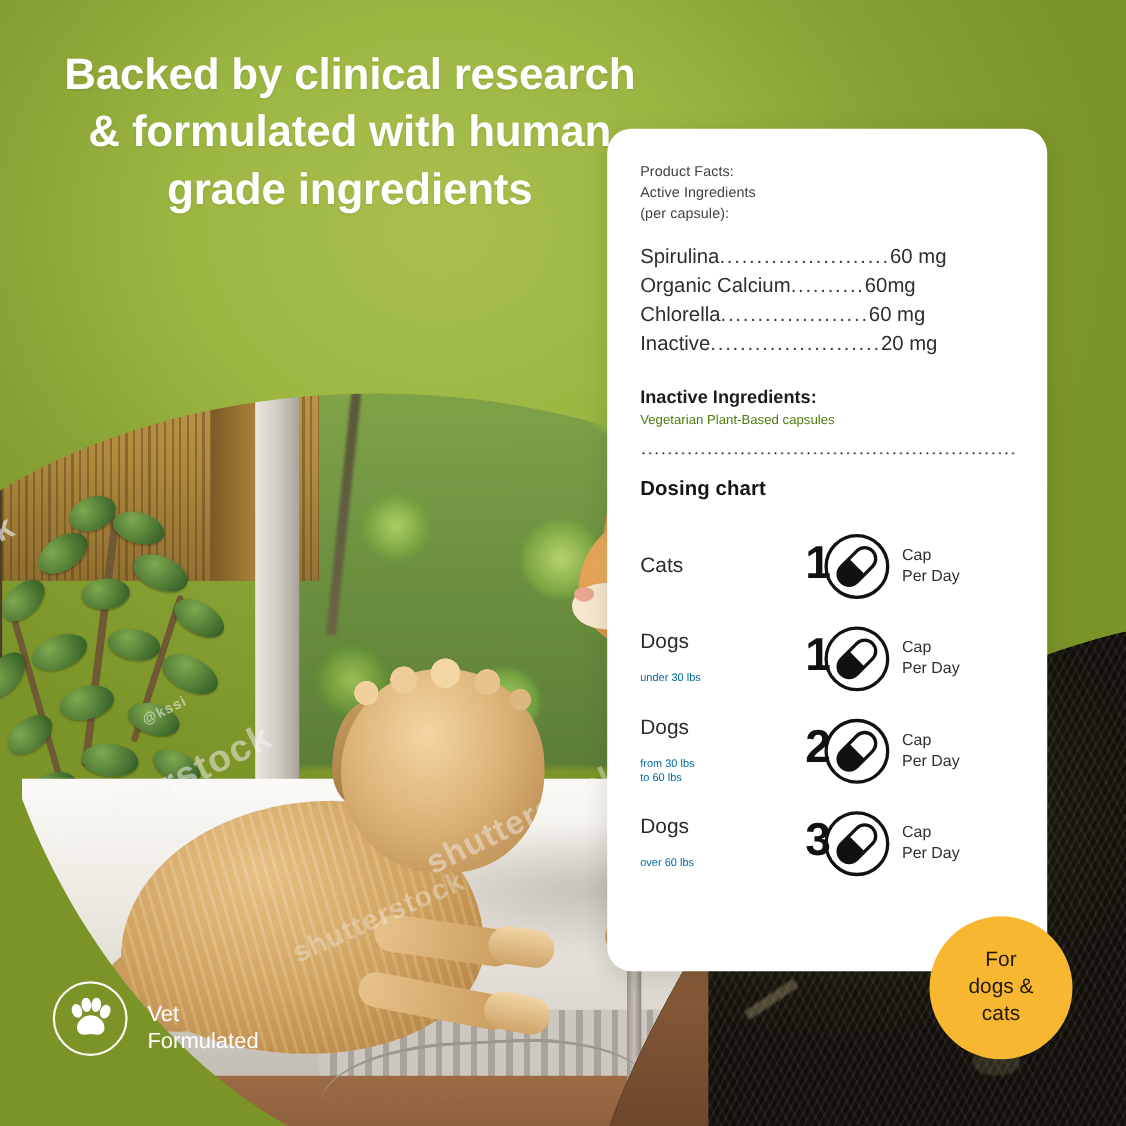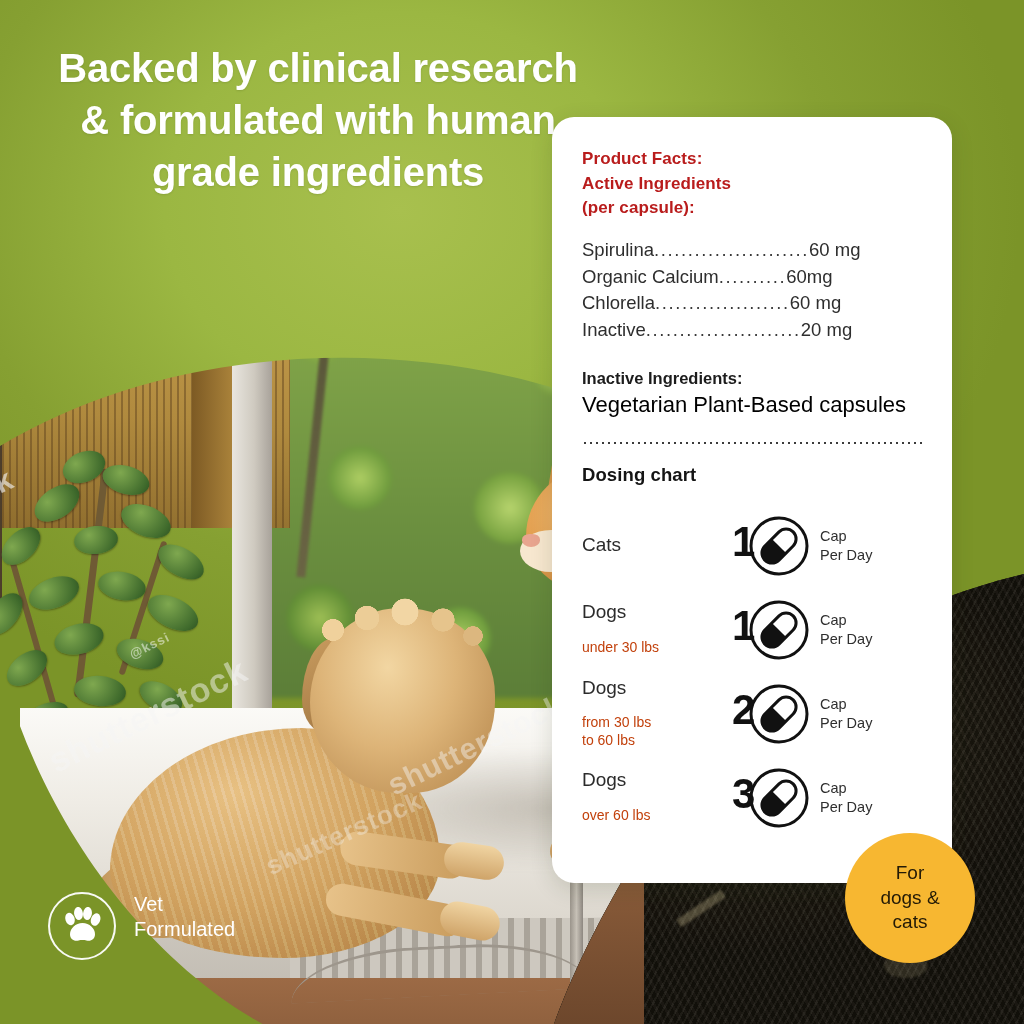--- a/index.html
+++ b/index.html
@@ -260,63 +260,63 @@
   #headline .b { font-weight:700; }
 
   
   #card {
     position:absolute; left:552px; top:117px; width:400px; height:766px;
     background:#fff; border-radius:22px;
     box-shadow:0 6px 22px rgba(40,50,20,.16);
   }
   #card-inner { position:absolute; left:30px; top:30px; right:28px; }
 
-  .pf-head { font-size:17px; font-weight:700; color:#b91c1c; line-height:1.45; letter-spacing:.1px; }
+  .pf-head { font-size:13px; font-weight:400; color:#404040; line-height:1.45; letter-spacing:.1px; }
   .ing-list { margin-top:16px; }
   .ing-row {
     font-size:18.5px; color:#2e2e2e; line-height:1.44;
     display:flex; align-items:flex-end; white-space:nowrap;
   }
   .ing-name { }
   .ing-dots { flex:0 0 auto; letter-spacing:1.6px; color:#3a3a3a; }
   .ing-amt { }
 
   .inact-wrap { margin-top:26px; }
   .inact-head { font-size:16.5px; font-weight:700; color:#1c1c1c; }
-  .inact-body { font-size:22px; color:#000000; line-height:1.34; margin-top:2px; }
+  .inact-body { font-size:12px; color:#4d7c0f; line-height:1.34; margin-top:2px; }
 
   .sep {
     margin-top:22px; height:2px;
     background-image:radial-gradient(circle, #3b3b3b 0 .9px, transparent 1.1px);
     background-size:6px 2px; background-repeat:repeat-x;
   }
 
   .dose-title { margin-top:20px; font-size:18.5px; font-weight:700; color:#141414; letter-spacing:.1px; }
 
   .dose-rows { margin-top:18px; }
   .dose-row {
     display:flex; align-items:center; height:84px;
   }
   .dose-label { width:150px; }
   .dose-animal { font-size:19px; color:#2b2b2b; line-height:1.1; }
-  .dose-sub { font-size:14px; color:#c2410c; line-height:1.28; margin-top:16px; }
+  .dose-sub { font-size:10px; color:#0369a1; line-height:1.28; margin-top:16px; }
 
   .dose-icon { position:relative; width:82px; height:64px; flex:0 0 auto; }
   .dose-num {
     position:absolute; left:0; top:7px; font-size:42px; font-weight:700;
     color:#111; line-height:1; letter-spacing:-1px; z-index:2;
   }
   .dose-svg { position:absolute; left:14px; top:0; }
 
   .dose-per { font-size:14.5px; color:#2f2f2f; line-height:1.32; margin-left:6px; }
 
   
   #vet {
     position:absolute; left:48px; top:892px;
-    display:flex; align-items:flex-start; gap:18px;
+    display:flex; align-items:flex-end; gap:18px;
   }
   #vet-circle {
     width:68px; height:68px; border-radius:50%;
     border:2.5px solid rgba(255,255,255,.95);
     display:flex; align-items:center; justify-content:center;
   }
   #vet-text { color:#fff; font-size:20px; line-height:1.25; }
 
   
   #badge {

